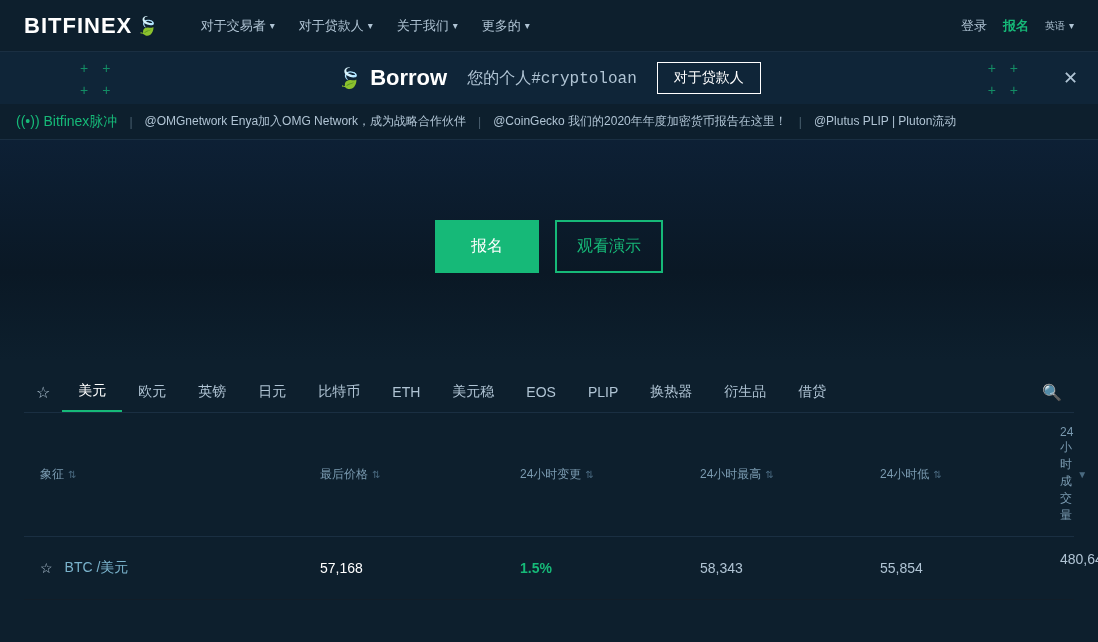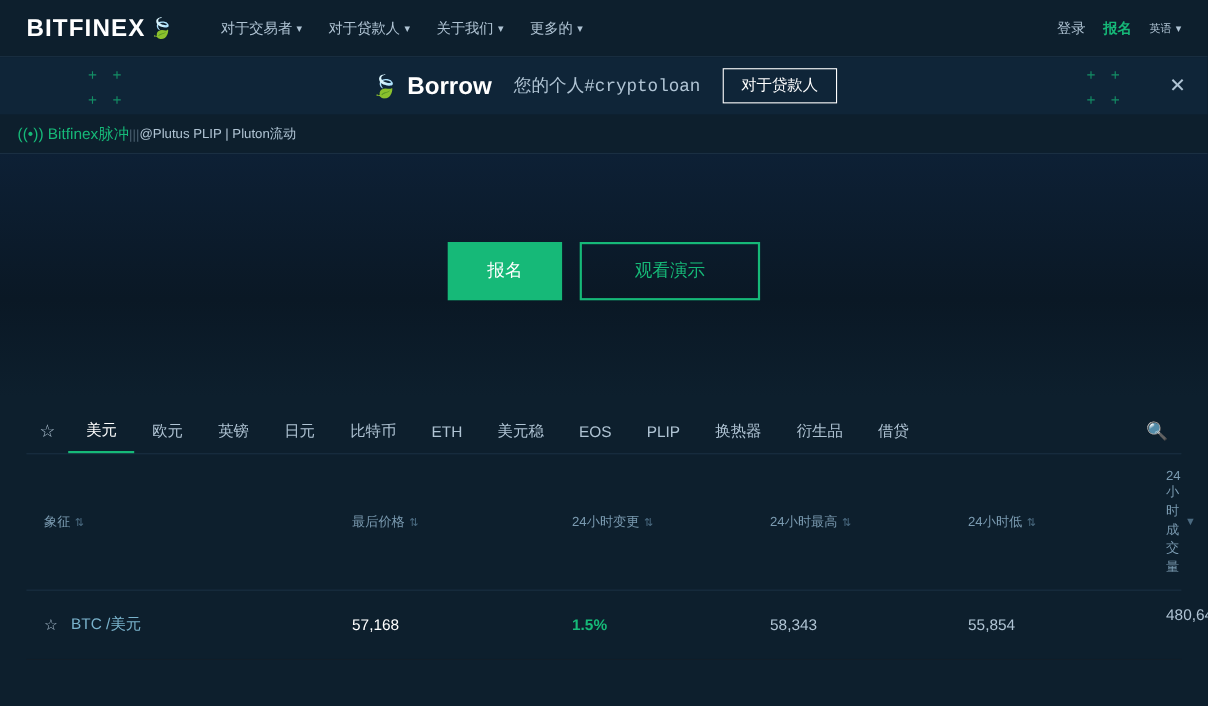--- a/index.html
+++ b/index.html
@@ -131,20 +131,21 @@
       cursor: pointer;
     }
 
     
     .ticker {
       background-color: #0d1f2d;
       border-bottom: 1px solid #1a2f42;
       padding: 8px 16px;
       display: flex;
       align-items: center;
+      gap: 12px;
       overflow: hidden;
       font-size: 12px;
       color: #b0c4d4;
       height: 36px;
     }
     .ticker-pulse {
       color: #16b978;
       font-size: 14px;
       white-space: nowrap;
     }
@@ -180,21 +181,21 @@
       border: none;
       padding: 14px 36px;
       font-size: 16px;
       cursor: pointer;
       font-weight: 500;
     }
     .btn-secondary {
       background-color: transparent;
       color: #16b978;
       border: 2px solid #16b978;
-      padding: 14px 48px;
+      padding: 14px 20px;
       font-size: 16px;
       cursor: pointer;
       font-weight: 500;
     }
 
     
     .market-section {
       background-color: #0d1f2d;
       padding: 0 24px;
     }
@@ -340,21 +341,23 @@
   </div>
   <span class="banner-close">✕</span>
 </div>
 
 <div class="ticker">
   <span class="ticker-pulse">
     <span style="color:#16b978;">((•))</span>
     <span>Bitfinex脉冲</span>
   </span>
   <span class="ticker-divider">|</span>
+  <span class="ticker-item">@OMGnetwork Enya加入OMG Network，成为战略合作伙伴</span>
   <span class="ticker-divider">|</span>
+  <span class="ticker-item">@CoinGecko 我们的2020年年度加密货币报告在这里！</span>
   <span class="ticker-divider">|</span>
   <span class="ticker-item">@Plutus PLIP | Pluton流动</span>
 </div>
 
 <div class="hero">
   <div class="hero-buttons">
     <button class="btn-primary">报名</button>
     <button class="btn-secondary">观看演示</button>
   </div>
 </div>

